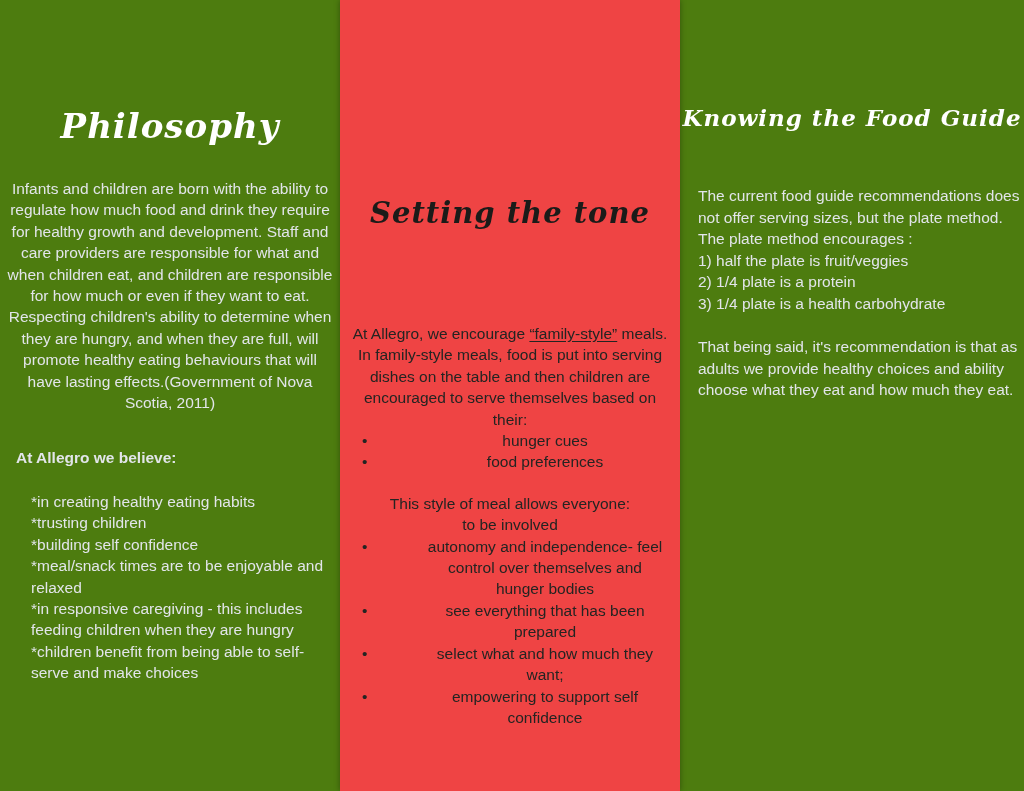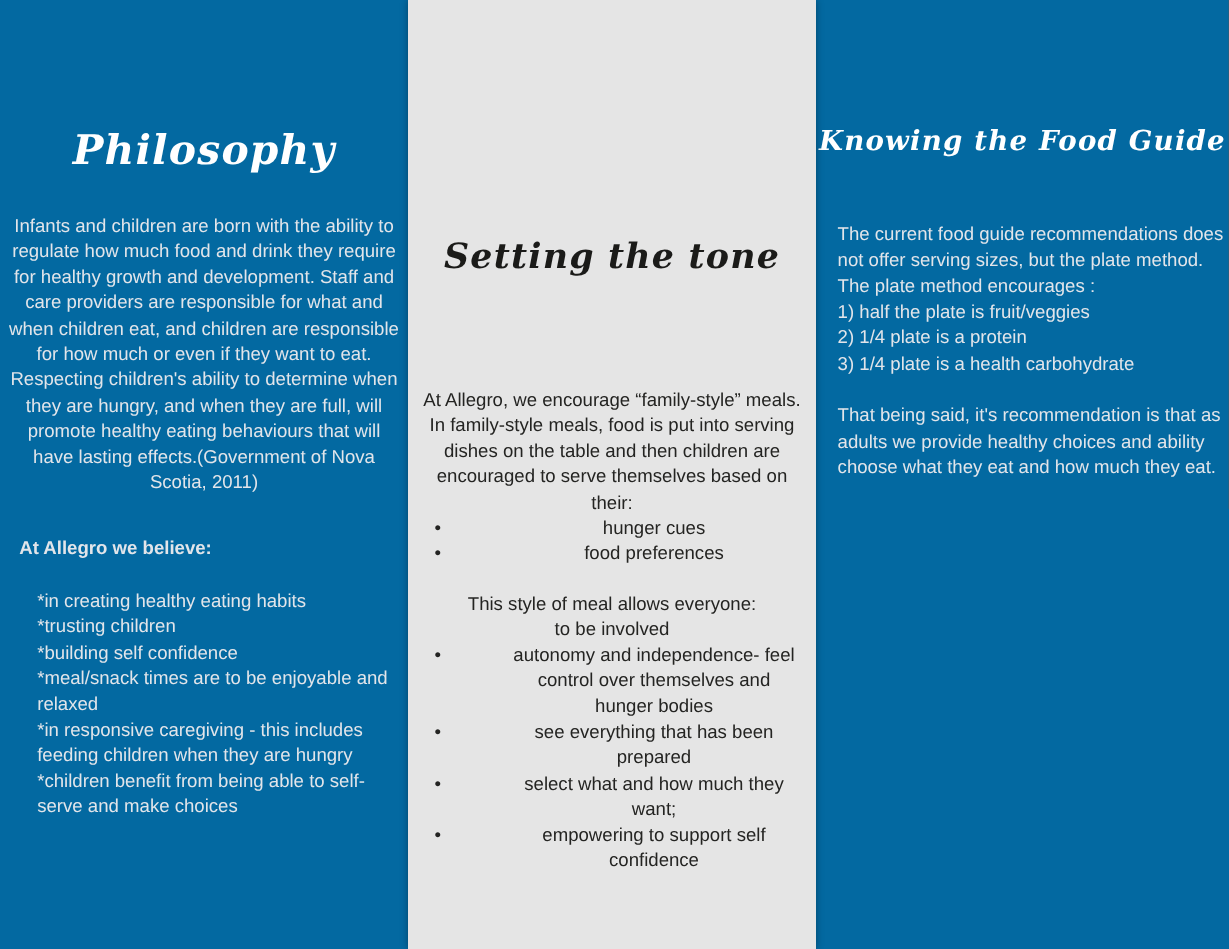--- a/index.html
+++ b/index.html
@@ -4,22 +4,22 @@
 <style>
   * { margin: 0; padding: 0; box-sizing: border-box; }
   html, body { background: #555; }
   .page {
     width: 1024px; height: 791px;
     display: flex; overflow: hidden;
     font-family: "Liberation Sans", sans-serif;
     position: relative; margin: 0 auto;
   }
   .panel { height: 100%; position: relative; }
-  .panel-dark  { background: #0369a1; color: #e2e5ea; }
-  .panel-light { background: #e5e5e5; color: #1f1f1d; box-shadow: 0 0 6px rgba(0,0,0,.35); z-index: 2; }
+  .panel-dark  { background: #4d7c0f; color: #e2e5ea; }
+  .panel-light { background: #ef4444; color: #1f1f1d; box-shadow: 0 0 6px rgba(0,0,0,.35); z-index: 2; }
   .panel-left  { width: 340px; }
   .panel-mid   { width: 340px; }
   .panel-right { width: 344px; }
 
   .script-title {
     font-family: "DejaVu Serif", serif;
     font-style: italic; font-weight: bold;
     text-align: center; letter-spacing: 1px;
   }
   .panel-left .script-title  { color: #ffffff; font-size: 34px; padding-top: 106px; }
@@ -32,21 +32,21 @@
   .phil-intro { margin-top: 32px; padding: 0 5px; text-align: center; }
   .believe-heading {
     margin: 34px 0 22px; padding: 0 16px;
     text-underline-offset: 3px;
   }
   .believe-list { list-style: none; padding: 0 8px 0 12px; }
   .believe-list li { text-align: left; margin-left: 19px; }
 
   
   .tone-body { margin-top: 93px; padding: 0 6px; text-align: center; color: #242422; }
-  .link-like { text-underline-offset: 2px; }
+  .link-like { text-decoration: underline; text-underline-offset: 2px; }
   .bullet-list { list-style: none; padding: 0 10px 0 16px; }
   .bullet-list li { display: flex; align-items: flex-start; }
   .bullet-list .bullet { width: 22px; flex: 0 0 22px; text-align: left; }
   .bullet-list .b-text { flex: 1; text-align: center; margin-left: 42px; }
   .allows-block { margin-top: 20px; }
 
   
   .guide-body { margin-top: 54px; padding: 0 4px 0 18px; text-align: left; line-height: 21.6px; }
   .guide-body .spacer { height: 21.6px; }
   .plain-list { list-style: none; }

